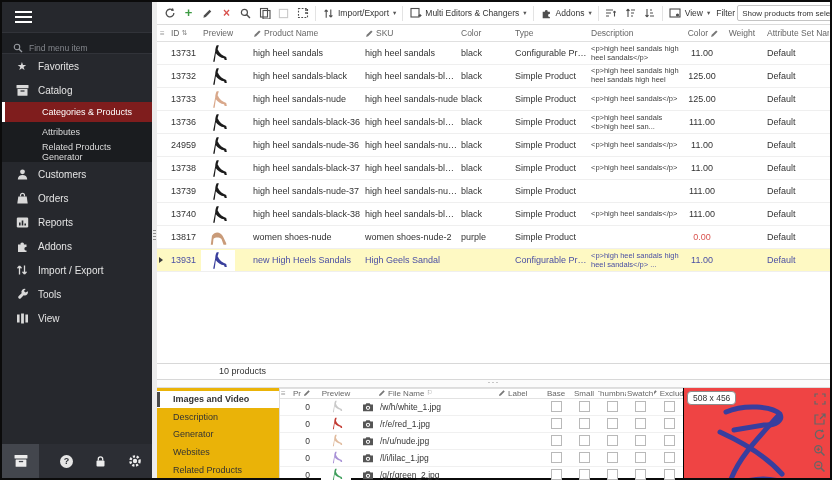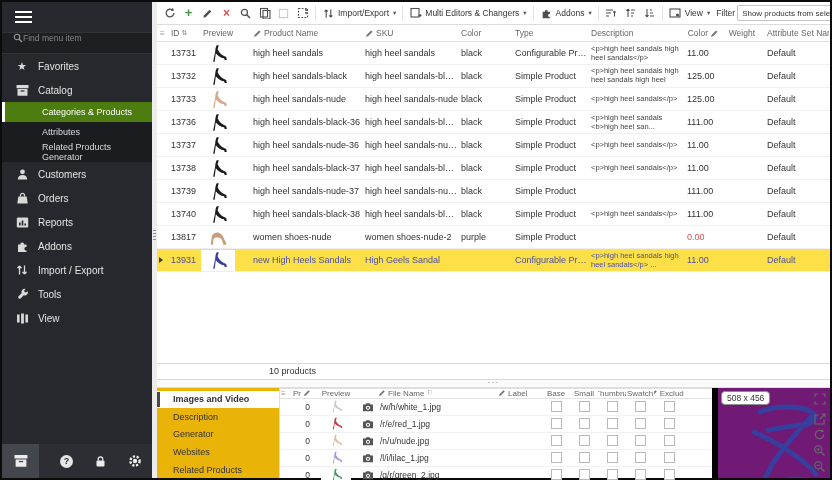--- a/index.html
+++ b/index.html
@@ -5,31 +5,31 @@
   *{margin:0;padding:0;box-sizing:border-box}
   html,body{width:832px;height:480px;overflow:hidden;background:#fff;
     font-family:"Liberation Sans",sans-serif;-webkit-font-smoothing:antialiased}
   .app{width:832px;height:480px;border:2px solid #0b0b0b;display:flex;background:#fff}
 
   
   .sidebar{width:150px;background:#26282d;color:#e4e4e4;display:flex;flex-direction:column;flex-shrink:0}
   .hamburger{height:30px;display:flex;align-items:center;padding-left:13px;cursor:pointer}
   .hamburger .bars{display:flex;flex-direction:column;gap:3px}
   .hamburger .bars span{display:block;width:17px;height:2px;background:#fff}
-  .search{height:22px;background:#1d1f23;display:flex;align-items:flex-start;gap:0;padding:0 11px;
+  .search{height:22px;background:#1d1f23;display:flex;align-items:flex-end;gap:6px;padding:0 11px;
     border-top:1px solid #313339;border-bottom:1px solid #313339}
   .search input{background:transparent;border:none;outline:none;color:#c5c5c5;font-size:8.5px;width:104px;
     font-family:"Liberation Sans",sans-serif}
   .search input::placeholder{color:#83868c}
   .nav{flex:1}
   .nav-item{height:24px;display:flex;align-items:center;gap:9px;padding-left:13px;font-size:10px;cursor:pointer}
   .nav-item .nicon{width:14px;height:14px;display:flex;align-items:center;justify-content:center;color:#d9d9d9;flex-shrink:0}
   .subnav{background:#1a1c1f}
   .sub-item{height:20px;display:flex;align-items:center;padding-left:40px;font-size:9px;color:#dcdcdc;position:relative;cursor:pointer}
-  .sub-item.selected{background:#4d7c0f;color:#fff}
+  .sub-item.selected{background:#7f1d1d;color:#fff}
   .sub-item.selected::before{content:"";position:absolute;left:0;top:0;bottom:0;width:3px;background:#fff}
   .sidebar-bottom{height:34px;background:#2c2e34;display:flex;align-items:center;justify-content:space-between;padding-right:10px}
   .sb-cell{width:37px;height:34px;display:flex;align-items:center;justify-content:center;color:#ececec;cursor:pointer}
   .sb-cell.active{background:#43464d}
   .helpq{width:13px;height:13px;border-radius:50%;background:#e6e6e6;color:#2c2e34;font-size:9px;font-weight:bold;
     display:flex;align-items:center;justify-content:center}
 
   
   .vsplit{width:5px;background:#ececec;position:relative;flex-shrink:0;cursor:col-resize}
   .vsplit .grip{position:absolute;top:228px;left:1px;width:3px;height:11px;
@@ -55,35 +55,35 @@
   .gh{display:flex;align-items:center;gap:2px;padding-left:2px;overflow:hidden;white-space:nowrap}
   .gh.r{justify-content:flex-end;padding-right:6px}
   .sorticon{font-size:7px;color:#888}
   .mini{font-size:8px;color:#999;padding-left:1px}
   .pencil{width:9px;height:9px;color:#777;flex-shrink:0}
   .grid-body{height:230px}
   .prow{height:23px;border-bottom:1px solid #efefef;font-size:9px;color:#333;cursor:pointer}
   .prow .c{padding-left:2px;overflow:hidden;white-space:nowrap;text-overflow:ellipsis}
   .prow .id{padding-left:6px}
   .prow .desc{white-space:normal;font-size:7.5px;line-height:1.25;max-height:20px;color:#444}
-  .prow .price{text-align:left;padding-right:8px}
+  .prow .price{text-align:center;padding-right:8px}
   .prow .attr{padding-left:6px}
-  .prow.selected{background:#fde047;color:#4a4fa3}
+  .prow.selected{background:#fef9c3;color:#4a4fa3}
   .prow.selected .desc{color:#4a4fa3}
   .prow.selected .pv{background:#fff}
   .price.zero{color:#d9534f}
   .prow .marker{height:100%;display:flex;align-items:center;justify-content:center}
   .prow.selected .marker::after{content:"";border-left:4px solid #3c3c3c;border-top:3px solid transparent;border-bottom:3px solid transparent}
   .pv{width:34px;height:21px;display:flex;align-items:center;justify-content:center}
   .heelsvg{width:19px;height:19px}
 
   .spacerfill{flex:1}
   .statusbar{height:17px;border-top:1px solid #d8d8d8;border-bottom:1px solid #d8d8d8;display:flex;align-items:center;
     font-size:9px;color:#333;background:#fff}
-  .products-status{padding-left:112px}
+  .products-status{padding-left:62px}
   .hsplit{height:8px;background:#fbfbfb;border-bottom:1px solid #ddd;display:flex;align-items:flex-start;
     justify-content:center;color:#888;font-size:9px;line-height:5px;letter-spacing:1px;cursor:row-resize}
 
   
   .detail{flex:1;display:flex;min-height:0}
   .tabs{width:123px;background:#eab308;border-right:1px solid #dcdcdc;padding-top:3px;flex-shrink:0}
   .tab{height:17.6px;display:flex;align-items:center;padding-left:16px;font-size:9px;color:#333;position:relative;cursor:pointer}
   .tab.selected{background:#fff;font-weight:bold}
   .tab.selected::before{content:"";position:absolute;left:0;top:1px;bottom:1px;width:3px;background:#4a4a4a}
 
@@ -103,21 +103,21 @@
   .drow .file{padding-left:2px;overflow:hidden;white-space:nowrap}
   .drow .marker{height:100%;display:flex;align-items:center;justify-content:center}
   .dpv{width:30px;height:15px;display:flex;align-items:center;justify-content:center;background:#fff}
   .dheel{width:13px;height:13px}
   .camsvg{width:12px;height:10px;display:block;margin:0 auto}
   .cbwrap{display:flex;justify-content:center}
   .cb{width:11px;height:11px;border:1px solid #b9b9b9;background:#fff;display:flex;align-items:center;
     justify-content:center;font-size:9px;color:#4a4a4a;line-height:1;cursor:pointer}
 
   
-  .preview-panel{width:118px;border-left:6px solid #000000;position:relative;background:#701a75;flex-shrink:0;overflow:hidden}
+  .preview-panel{width:147px;border-left:1px solid #000000;position:relative;background:#ef4444;flex-shrink:0;overflow:hidden}
   .size-badge{position:absolute;top:3px;left:3px;border:1px solid #8d8d8d;border-radius:4px;background:#fff;
     padding:1px 5px;font-size:8.5px;color:#333;z-index:3}
   .pv-top-icons{position:absolute;top:5px;right:4px;display:flex;flex-direction:column;gap:8px;color:#666;z-index:3}
   .pv-bottom-icons{position:absolute;bottom:5px;right:4px;display:flex;flex-direction:column;gap:3px;color:#666;z-index:3}
   .pv-top-icons svg,.pv-bottom-icons svg{cursor:pointer}
   .shoe{position:absolute;left:4px;top:12px}
 </style>
 </head>
 <body>
 
@@ -525,21 +525,21 @@
           <div class="c">black</div>
           <div class="c">Simple Product</div>
           <div class="c desc">&lt;p&gt;high heel sandals &lt;b&gt;high heel san...</div>
           <div class="c price">111.00</div>
           <div class="c"></div>
           <div class="c attr">Default</div>
           <div class="c"></div>
         </div>
         <div class="prow gridcols">
           <div class="marker"></div>
-          <div class="c id">13737</div>
+          <div class="c id">24959</div>
           <div class="pv">
             <svg class="heelsvg" viewBox="0 0 32 32" style="color:#1c1c1c">
               <use href="#sym-heel"></use>
             </svg>
           </div>
           <div class="c">high heel sandals-nude-36</div>
           <div class="c">high heel sandals-nude-36</div>
           <div class="c">black</div>
           <div class="c">Simple Product</div>
           <div class="c desc">&lt;p&gt;high heel sandals&lt;/p&gt;</div>

